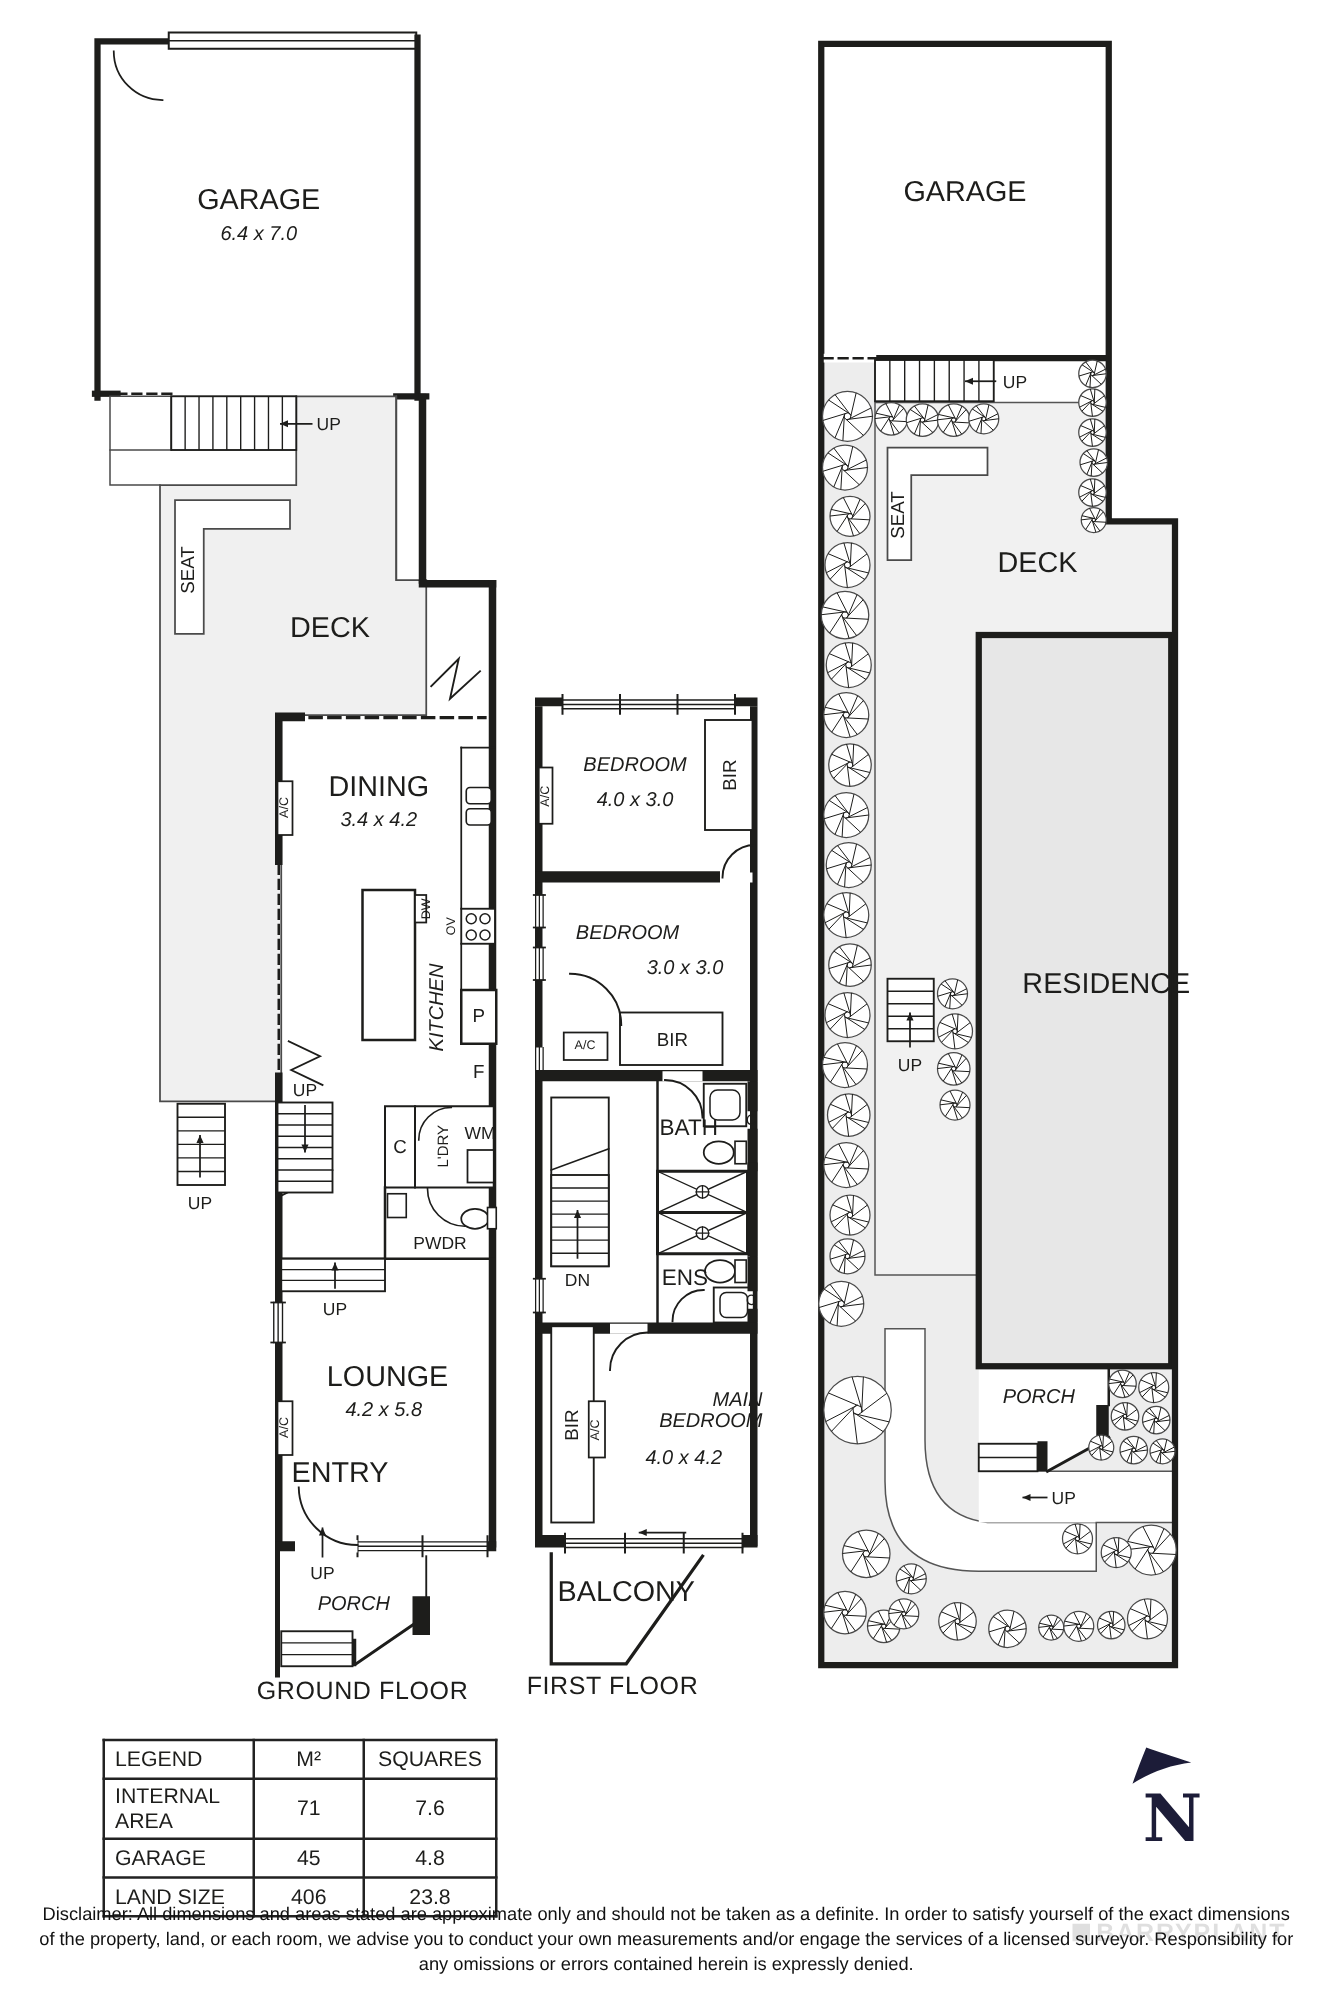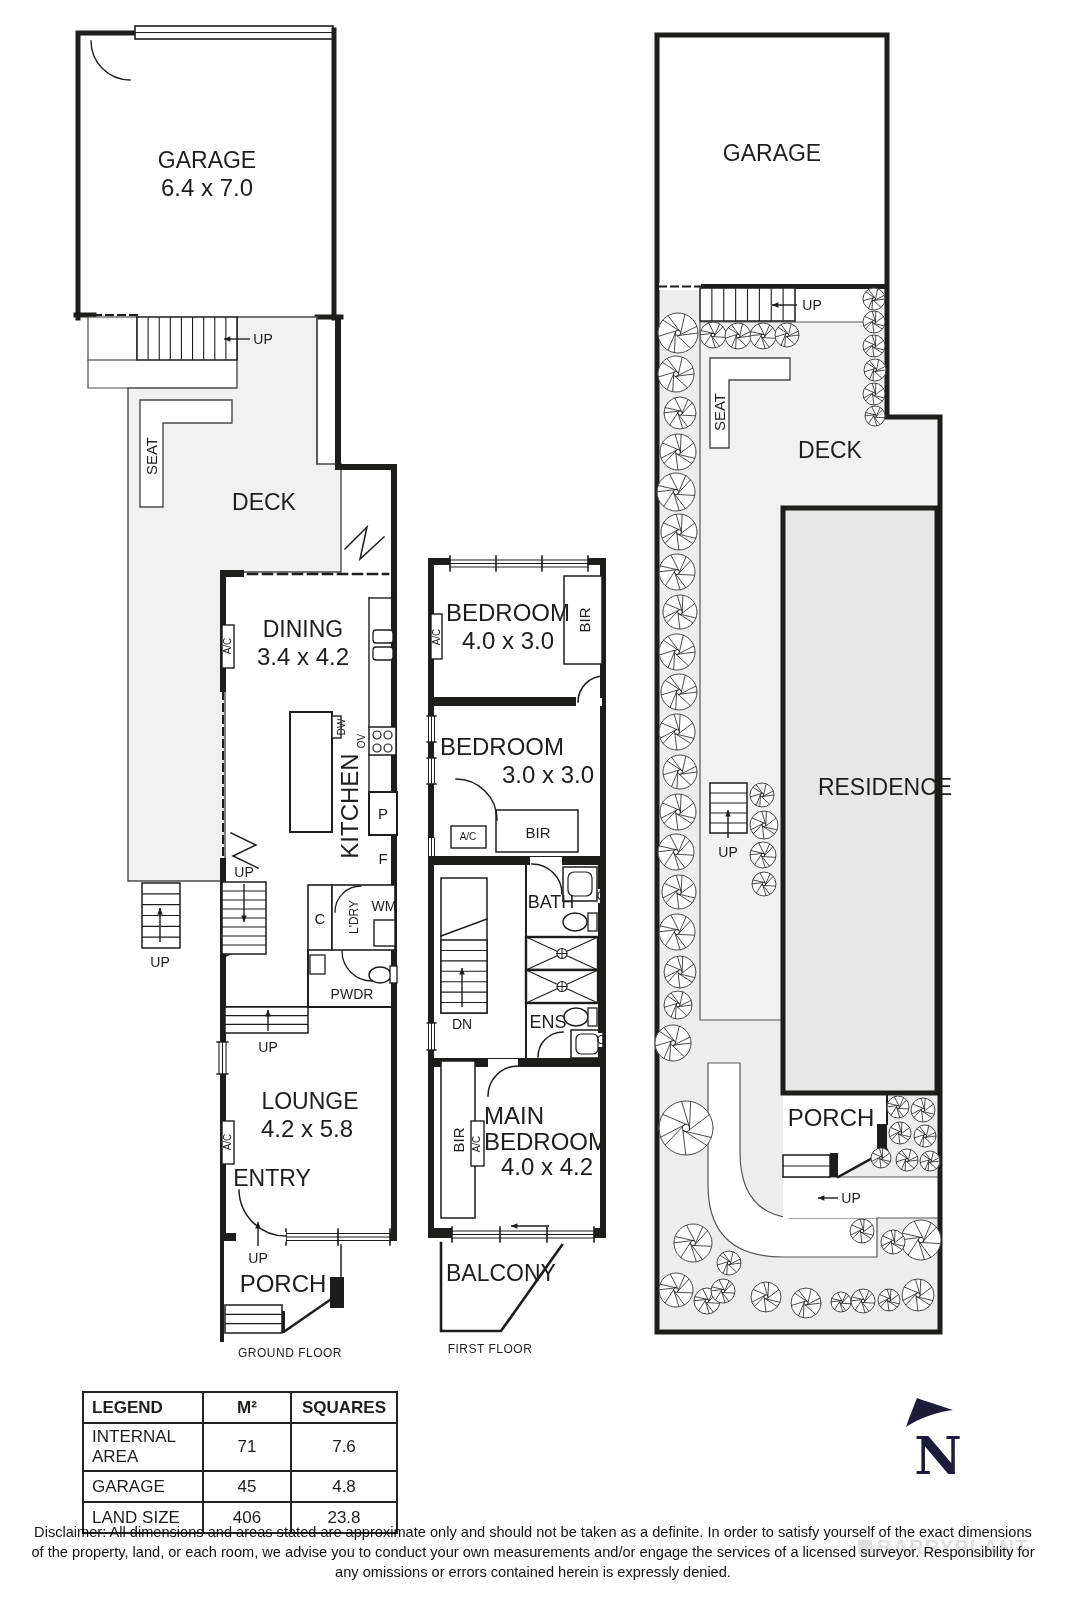--- a/index.html
+++ b/index.html
@@ -3,33 +3,33 @@
 <meta charset="utf-8">
 <style>
   html,body{margin:0;padding:0;background:#fff;}
   #sheet{position:relative;width:1067px;height:1600px;background:#fff;overflow:hidden;
          font-family:"Liberation Sans",sans-serif;color:#1d1d1b;}
   #plan-svg{position:absolute;left:0;top:0;}
   .lb{position:absolute;transform:translate(-50%,-50%);white-space:nowrap;color:#1d1d1b;
       font-family:"Liberation Sans",sans-serif;line-height:1;z-index:5;}
   .v{writing-mode:vertical-rl;transform:translate(-50%,-50%) rotate(180deg);}
   .t23{font-size:23px;}
-  .t20{font-size:24px;}
+  .t20{font-size:16px;font-style:italic;}
   .t18{font-size:18px;}
   .t15{font-size:15px;}
   .t14{font-size:14px;}
   .t12{font-size:12px;}
   .t10{font-size:10px;}
-  .wrap{white-space:normal;width:126px;text-align:left;line-height:1.08;}
-  .title{font-size:12px;letter-spacing:0.5px;}
+  .wrap{white-space:normal;width:126px;text-align:right;line-height:1.08;}
+  .title{font-size:20px;letter-spacing:0.5px;}
   
   #legend{position:absolute;left:82px;top:1391px;width:316px;border-collapse:collapse;z-index:5;
           font-size:17px;}
   #legend th,#legend td{border:2.5px solid #222;padding:3px 8px;height:23px;}
-  #legend th{text-align:left;font-weight:bold;}
+  #legend th{text-align:left;font-weight:normal;}
   #legend th.num,#legend td.num{text-align:center;}
   #legend td{font-weight:normal;}
   
   #north-n{position:absolute;left:938px;top:1455px;transform:translate(-50%,-50%);
            font-family:"DejaVu Serif","Liberation Serif",serif;font-weight:bold;
            font-size:52px;color:#1c1c38;z-index:5;}
   
   #disclaimer{position:absolute;left:28px;top:1522px;width:1010px;text-align:center;
               font-size:14.6px;line-height:1.38;color:#111;z-index:5;}
   

